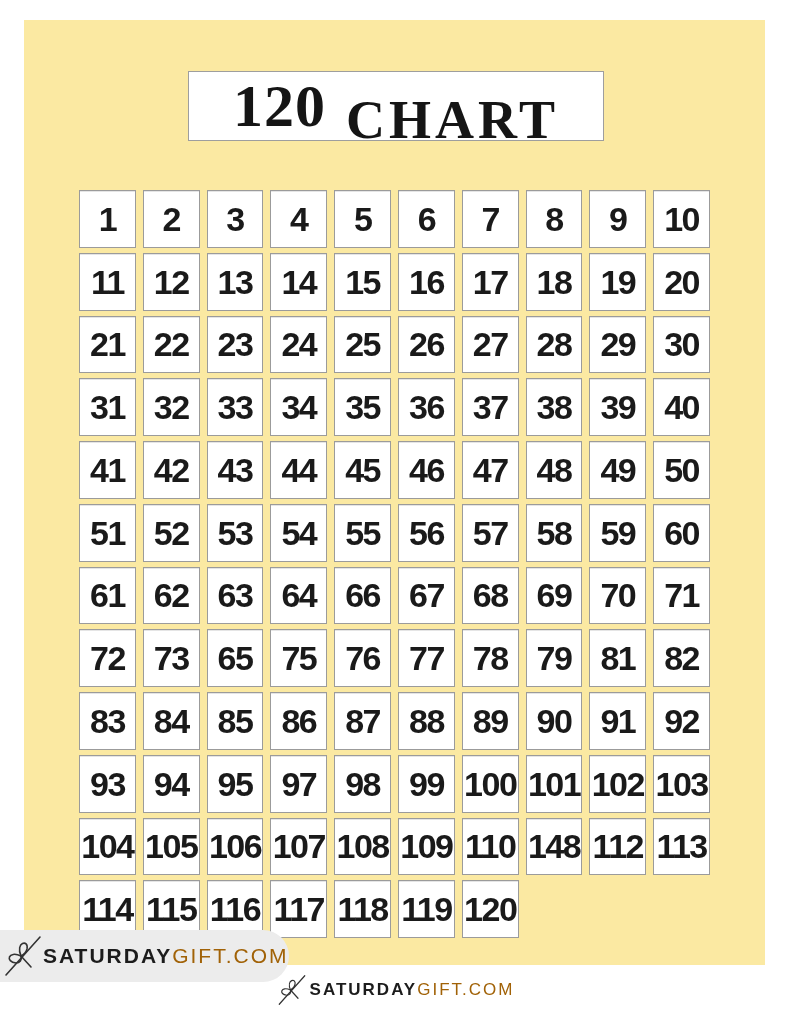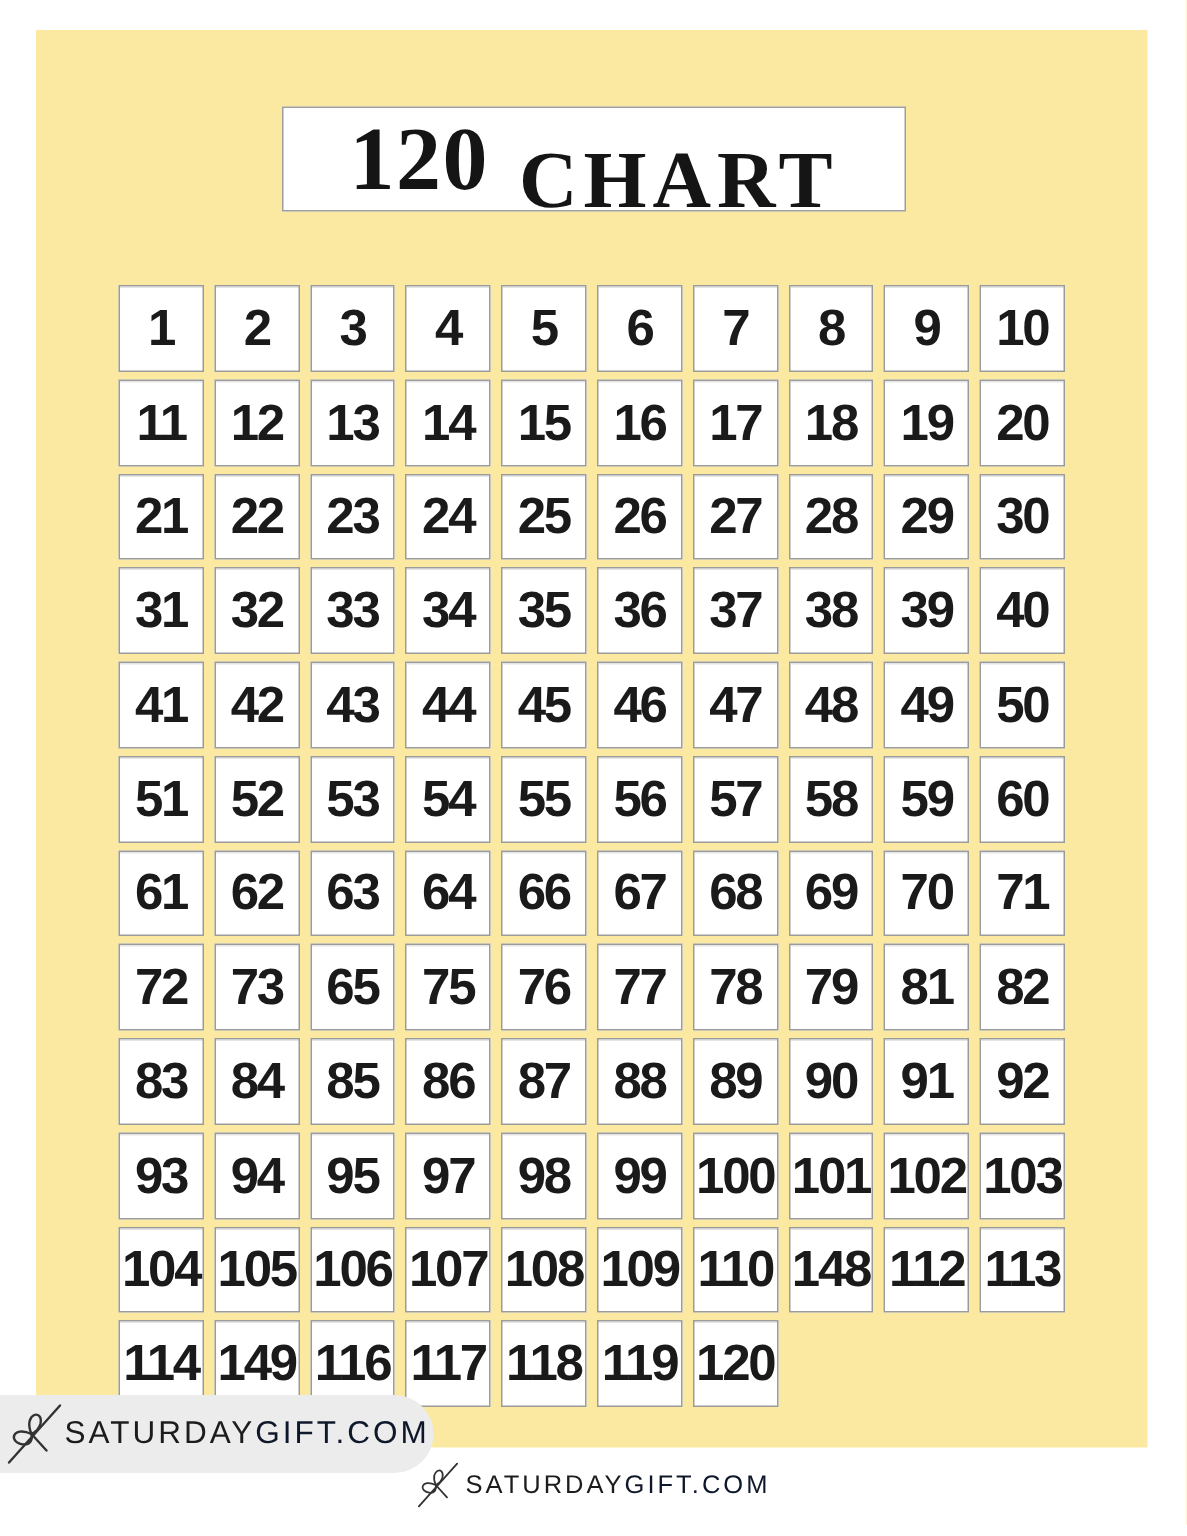--- a/index.html
+++ b/index.html
@@ -33,22 +33,22 @@
     line-height:1;overflow:hidden;
   }
   .wm-pill{
     position:absolute;left:0;top:930px;width:289px;height:52px;
     background:#ECECEC;border-radius:0 26px 26px 0;
     display:flex;align-items:center;padding-left:3px;box-sizing:border-box;
     z-index:5;
   }
   .wm-pill .bow{width:40px;height:44px;flex:0 0 auto;}
   .brand{display:flex;align-items:baseline;white-space:nowrap;}
-  .brand-bold{font-weight:400;color:#1c1c1c;letter-spacing:2px;}
-  .brand-light{font-weight:400;color:#0f172a;letter-spacing:2px;}
+  .brand-bold{font-weight:700;color:#1c1c1c;letter-spacing:2px;}
+  .brand-light{font-weight:400;color:#a16207;letter-spacing:2px;}
   .wm-pill .brand-bold,.wm-pill .brand-light{font-size:21px;}
   .footer-logo{
     position:absolute;left:0;right:0;top:968px;height:44px;
     display:flex;align-items:center;justify-content:center;
   }
   .footer-logo .bow{width:30px;height:34px;margin-right:3px;}
   .footer-logo .brand-bold,.footer-logo .brand-light{font-size:17px;}
   .bow path{fill:none;stroke:#333333;stroke-width:1.6;stroke-linecap:round;}
 </style>
 </head>
@@ -166,21 +166,21 @@
     <div class="cell">105</div>
     <div class="cell">106</div>
     <div class="cell">107</div>
     <div class="cell">108</div>
     <div class="cell">109</div>
     <div class="cell">110</div>
     <div class="cell">148</div>
     <div class="cell">112</div>
     <div class="cell">113</div>
     <div class="cell">114</div>
-    <div class="cell">149</div>
+    <div class="cell">115</div>
     <div class="cell">116</div>
     <div class="cell">117</div>
     <div class="cell">118</div>
     <div class="cell">119</div>
     <div class="cell">120</div>
   </div>
 
 <div class="wm-pill">
   <svg class="bow" viewBox="0 0 40 44">
     <path d="M3 41 L37 3"></path>

